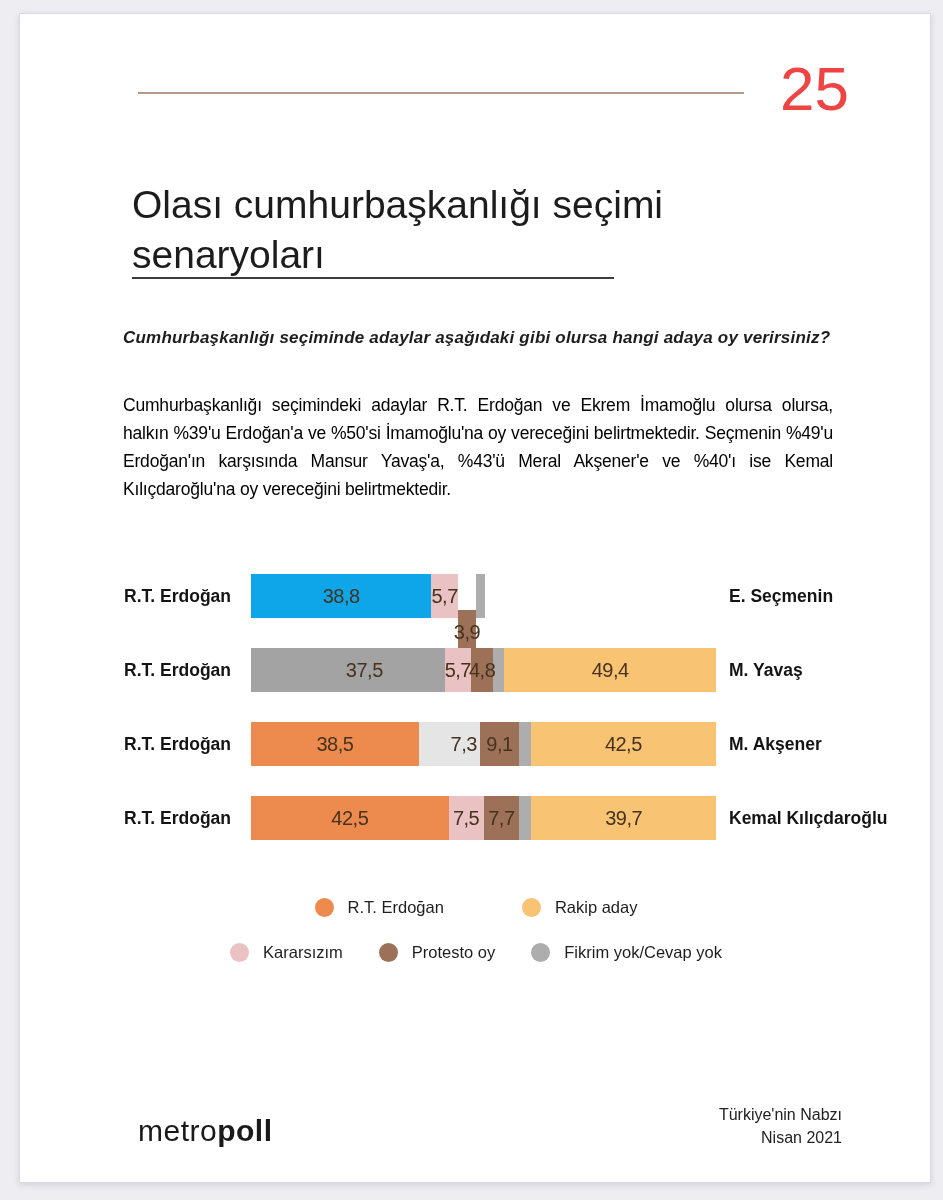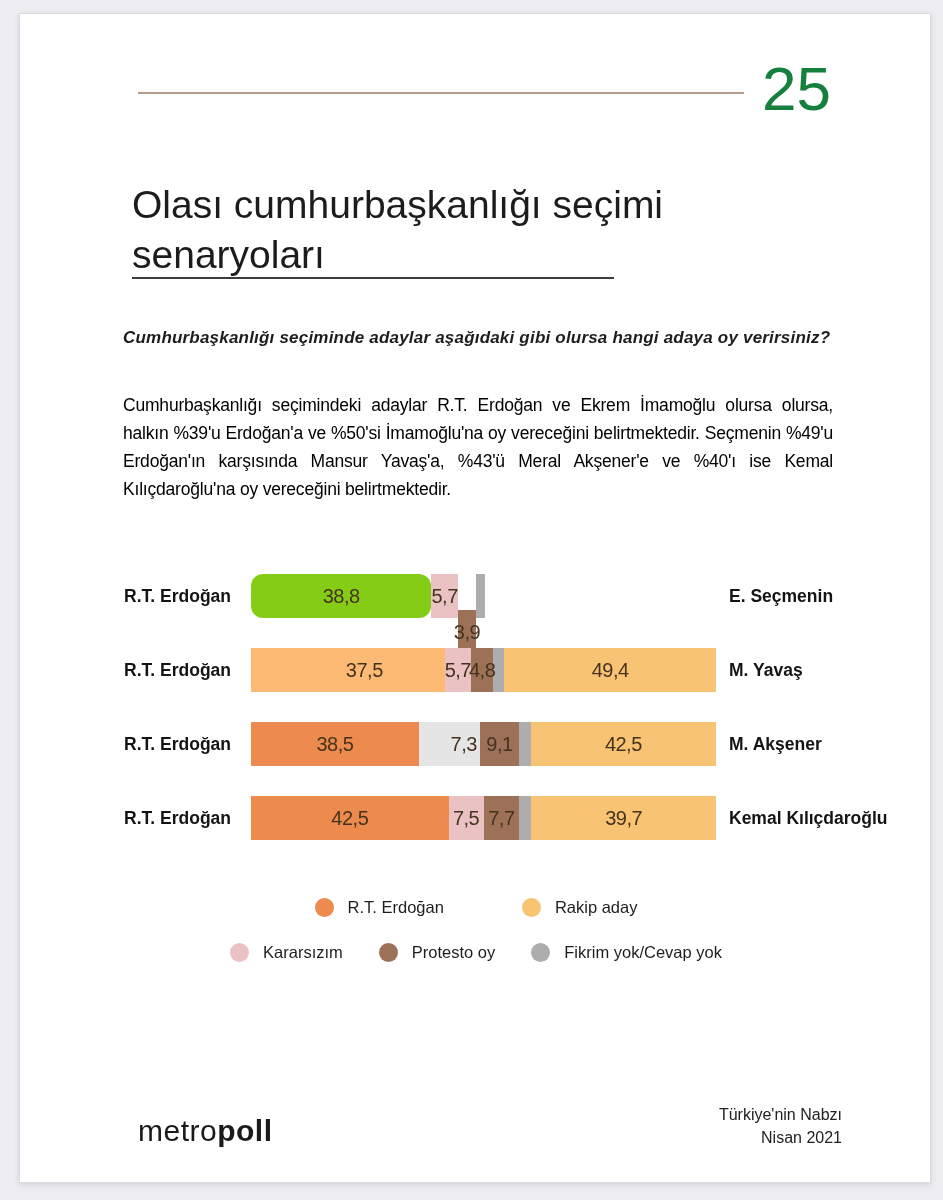--- a/index.html
+++ b/index.html
@@ -10,21 +10,21 @@
     position:relative;
     overflow:hidden;
   }
   .page{
     position:absolute;left:19px;top:13px;width:912px;height:1170px;
     background:#ffffff;border:1px solid #dadade;
     box-shadow:0 2px 6px rgba(70,70,90,.16);
     box-sizing:border-box;
   }
   .header-rule{position:absolute;left:118px;top:78px;width:606px;height:2px;}
-  .page-number{position:absolute;left:742px;top:44px;font-size:62px;line-height:1;color:#15803d;}
+  .page-number{position:absolute;left:760px;top:44px;font-size:62px;line-height:1;color:#ef4444;}
   .title{position:absolute;left:112px;top:166px;font-size:39px;line-height:50px;color:#1c1c1c;font-weight:400;margin:0;}
   .title-underline{position:absolute;left:112px;top:263px;width:482px;height:2px;}
   .question{position:absolute;left:103px;top:310px;width:718px;margin:0;
     font-size:17px;font-weight:700;font-style:italic;line-height:27px;
     text-align:justify;color:#1d1d1d;letter-spacing:.2px;}
   .body-text{position:absolute;left:103px;top:377px;width:710px;margin:0;
     font-size:17.5px;line-height:28px;text-align:justify;color:#000000;letter-spacing:-.2px;}
   .chart{position:absolute;left:0;top:560px;width:912px;height:300px;}
   .chart-row{position:absolute;left:0;width:912px;height:44px;}
   .row-label-left{position:absolute;left:0;top:0;width:211px;height:44px;
@@ -55,37 +55,37 @@
   <div class="title-underline" style="background: rgb(60, 60, 60);"></div>
 
   <p class="question">Cumhurbaşkanlığı seçiminde adaylar aşağıdaki gibi olursa hangi adaya oy verirsiniz?</p>
 
   <p class="body-text">Cumhurbaşkanlığı seçimindeki adaylar R.T. Erdoğan ve Ekrem İmamoğlu olursa olursa, halkın %39'u Erdoğan'a ve %50'si İmamoğlu'na oy vereceğini belirtmektedir. Seçmenin %49'u Erdoğan'ın karşısında Mansur Yavaş'a, %43'ü Meral Akşener'e ve %40'ı ise Kemal Kılıçdaroğlu'na oy vereceğini belirtmektedir.</p>
 
   <div class="chart" id="chart">
       <div class="chart-row" style="top: 0px;">
         <div class="row-label-left">R.T. Erdoğan</div>
         <div class="bar">
-          <div class="seg" style="width: 38.8%; background: #84cc16; border-radius: 12px;">
+          <div class="seg" style="width: 38.8%; background: #0ea5e9;">
             <span class="seg-label">38,8</span>
           </div>
           <div class="seg" style="width: 5.7%; background: rgb(235, 194, 195);">
             <span class="seg-label">5,7</span>
           </div>
           <div class="seg" style="width: 3.9%; background: rgb(157, 113, 88); margin-top: 36px;">
             <span class="seg-label">3,9</span>
           </div>
           <div class="seg" style="width: 1.9%; background: rgb(173, 173, 173);"></div>
         </div>
         <div class="row-label-right">E. Seçmenin</div>
       </div>
       <div class="chart-row" style="top: 74px;">
         <div class="row-label-left">R.T. Erdoğan</div>
         <div class="bar">
-          <div class="seg" style="width: 37.5%; background: #fdba74; padding-left: 33px;">
+          <div class="seg" style="width: 37.5%; background: #a3a3a3; padding-left: 33px;">
             <span class="seg-label">37,5</span>
           </div>
           <div class="seg" style="width: 5.7%; background: rgb(235, 194, 195);">
             <span class="seg-label">5,7</span>
           </div>
           <div class="seg" style="width: 4.8%; background: rgb(157, 113, 88);">
             <span class="seg-label">4,8</span>
           </div>
           <div class="seg" style="width: 2.6%; background: rgb(173, 173, 173);"></div>
           <div class="seg" style="width: 49.4%; background: rgb(248, 195, 114);">

